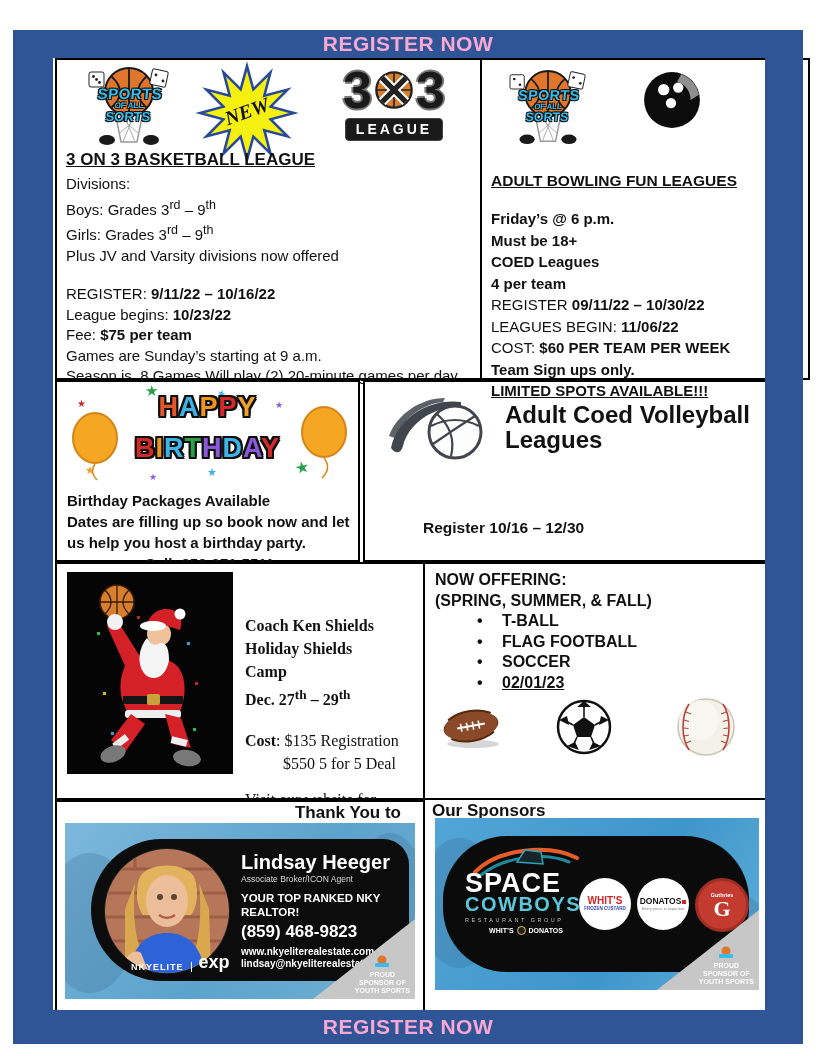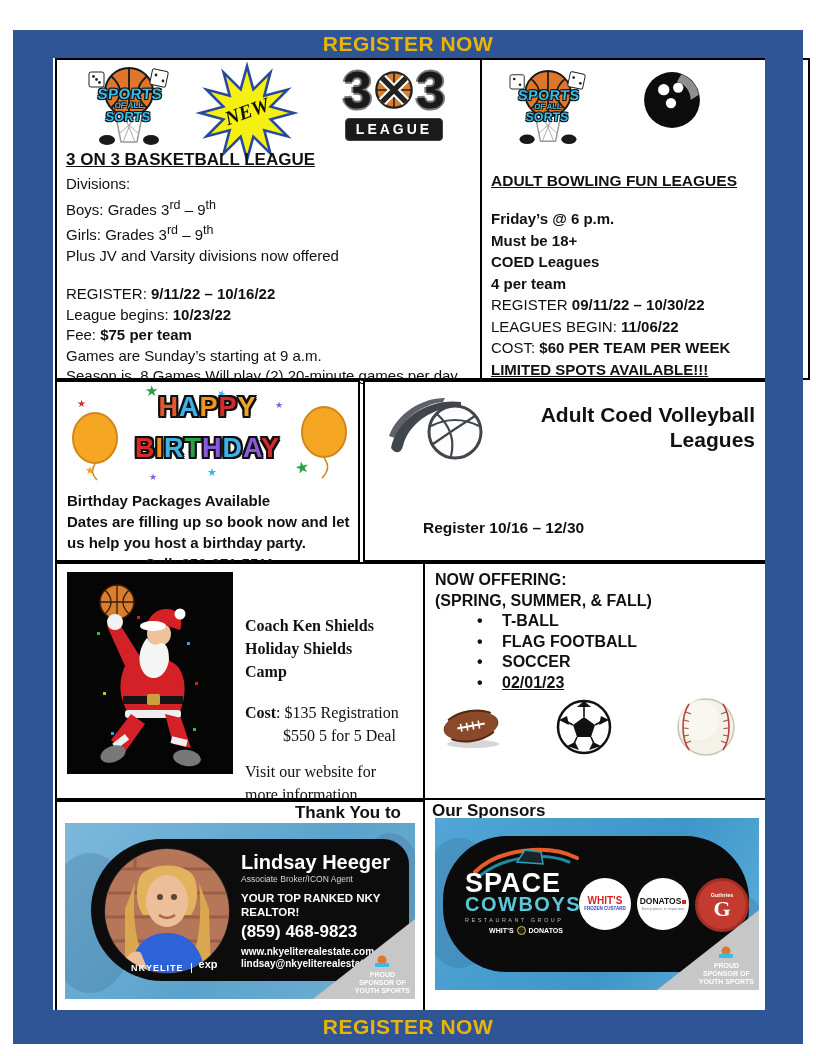--- a/index.html
+++ b/index.html
@@ -3,21 +3,21 @@
 <meta charset="utf-8">
 <style>
   html,body{margin:0;padding:0;background:#fff;}
   .page{position:relative;width:816px;height:1056px;background:#fff;overflow:hidden;
         font-family:"Liberation Sans",sans-serif;color:#111;}
   .band{position:absolute;background:#2F5597;}
   #band-top{left:13px;top:30px;width:790px;height:28px;z-index:1;display:flex;align-items:center;justify-content:center;}
   #band-left{left:13px;top:30px;width:40px;height:1014px;z-index:1;}
   #band-right{left:765px;top:30px;width:38px;height:1014px;z-index:4;}
   #band-bottom{left:13px;top:1010px;width:790px;height:34px;z-index:5;display:flex;align-items:center;justify-content:center;}
-  .banner-text{color:#eab308;font-weight:bold;font-size:21px;letter-spacing:.5px;text-align:center;}
+  .banner-text{color:#f9a8d4;font-weight:bold;font-size:21px;letter-spacing:.5px;text-align:center;}
 
   .box{position:absolute;background:#fff;border:2px solid #000;box-sizing:border-box;z-index:2;}
   #box-basketball{left:55px;top:58px;width:427px;height:322px;}
   #box-bowling{left:480px;top:58px;width:330px;height:322px;z-index:3;}
   #box-birthday{left:55px;top:380px;width:305px;height:182px;}
   #box-volleyball{left:363px;top:380px;width:404px;height:182px;}
   #box-santa{left:55px;top:562px;width:370px;height:238px;}
   #box-offerings{left:423px;top:562px;width:344px;height:238px;}
   #box-sp-left{left:55px;top:800px;width:370px;height:214px;}
   #box-sp-right{left:423px;top:798px;width:344px;height:214px;}
@@ -66,21 +66,21 @@
     text-shadow:-2px -2px 0 #111,2px -2px 0 #111,-2px 2px 0 #111,2px 2px 0 #111,0 2px 0 #111,2px 0 0 #111,-2px 0 0 #111,0 -2px 0 #111;}
   .bw2{margin-top:14px;}
   .lc-or{color:#e2572b;}.lc-bl{color:#3db3e8;}.lc-o2{color:#f0941f;}.lc-rd{color:#d42a2a;}
   .lc-yl{color:#f0a32a;}.lc-gr{color:#2aa04a;}.lc-pu{color:#8a5adb;}
   .st{position:absolute;}
   .st::before{content:"★";}
   .bday-text{left:10px;top:108px;width:285px;font-weight:bold;font-size:15px;line-height:21px;}
   .bday-call{text-align:center;}
 
   
-  .vb-title{left:140px;top:20px;width:250px;font-size:21px;font-weight:bold;line-height:25px;text-align:right;}
+  .vb-title{left:140px;top:20px;width:250px;font-size:24px;font-weight:bold;line-height:25px;}
   .vb-text{left:58px;top:92px;width:340px;font-weight:bold;font-size:15.5px;line-height:21.5px;white-space:pre-wrap;}
 
   
   .santa-img{left:10px;top:8px;width:166px;height:202px;background:#050505;}
   .camp-text{left:188px;top:6px;width:174px;font-family:"Liberation Serif",serif;font-size:16px;line-height:23px;margin-top:44px;}
   .camp-title{font-weight:bold;}
   .camp-cost2{padding-left:38px;}
 
   
   .off-text{left:10px;top:6px;width:326px;font-weight:bold;font-size:16px;line-height:20.5px;}
@@ -94,21 +94,21 @@
 
   .ad{overflow:hidden;}
   #ad-lindsay{left:8px;top:21px;width:350px;height:176px;background:linear-gradient(135deg,#7db8dc 0%,#5ba3cc 55%,#74b0d4 100%);}
   #ad-space{left:10px;top:18px;width:324px;height:172px;background:linear-gradient(120deg,#52a5d6 0%,#3f96c9 60%,#5fb0dc 100%);}
   .bg-blob{position:absolute;border-radius:50%;background:#35648c;opacity:.25;}
 
   .lh-black{position:absolute;left:26px;top:16px;width:318px;height:142px;background:#0c0c0c;border-radius:72px 26px 26px 72px;}
   .lh-photo{position:absolute;left:13px;top:9px;width:124px;height:124px;border-radius:50%;overflow:hidden;border:1px solid #222;}
   .lh-logos{position:absolute;left:40px;bottom:8px;display:flex;align-items:center;gap:7px;color:#fff;z-index:3;}
   .lh-logo1{font-size:9px;font-weight:bold;letter-spacing:1px;border-right:1px solid #fff;padding-right:7px;margin-top:8px;}
-  .lh-logo2{font-size:11px;font-weight:bold;}
+  .lh-logo2{font-size:18px;font-weight:bold;}
   .lh-text{position:absolute;left:150px;top:12px;width:164px;color:#fff;}
   .lh-name{font-size:20px;font-weight:900;line-height:22px;}
   .lh-role{font-size:8.5px;color:#d8d8d8;margin:1px 0 7px 0;}
   .lh-tag{font-size:11.5px;font-weight:900;line-height:14px;}
   .lh-phone{font-size:17px;font-weight:900;margin-top:3px;}
   .lh-web{font-size:10px;font-weight:bold;margin-top:4px;}
   .lh-email{font-size:10px;font-weight:bold;margin-top:1px;}
 
   .spx-corner{position:absolute;right:0;bottom:0;width:102px;height:80px;
     background:#c7c7c7;clip-path:polygon(100% 0,100% 100%,0 100%);z-index:4;}
@@ -240,20 +240,21 @@
 
     <div class="abs bw-text">
       <div class="bw-title">ADULT BOWLING FUN LEAGUES</div>
       <div class="bw-line"><b>Friday’s @ 6 p.m.</b></div>
       <div class="bw-line"><b>Must be 18+</b></div>
       <div class="bw-line"><b>COED Leagues</b></div>
       <div class="bw-line"><b>4 per team</b></div>
       <div class="bw-line"><span>REGISTER </span><b>09/11/22 – 10/30/22</b></div>
       <div class="bw-line"><span>LEAGUES BEGIN: </span><b>11/06/22</b></div>
       <div class="bw-line"><span>COST: </span><b>$60 PER TEAM PER WEEK</b></div>
+      <div class="bw-line"><b>Team Sign ups only.</b></div>
       <div class="bw-line"><b class="u">LIMITED SPOTS AVAILABLE!!!</b></div>
     </div>
   </div>
 
   <div class="box" id="box-birthday">
     <div class="abs bday-graphic">
       <svg class="abs" style="left:12px;top:26px;" width="52" height="70" viewBox="0 0 52 70">
         <ellipse cx="26" cy="26" rx="22" ry="25" fill="#f5a623" stroke="#d4851a" stroke-width="2"></ellipse>
         <path d="M26 52 Q20 60 28 68" stroke="#d4851a" stroke-width="1.5" fill="none"></path>
       </svg>
@@ -330,20 +331,21 @@
         <rect x="46" y="166" width="16" height="7" fill="#eee" transform="rotate(-38 54 170)"></rect>
         <rect x="104" y="166" width="16" height="7" fill="#eee" transform="rotate(14 112 170)"></rect>
         <ellipse cx="46" cy="182" rx="13" ry="8" fill="#787878" transform="rotate(-20 46 182)"></ellipse>
         <ellipse cx="120" cy="186" rx="14" ry="8" fill="#787878" transform="rotate(8 120 186)"></ellipse>
       </svg>
     </div>
     <div class="abs camp-text">
       <div class="camp-title">Coach Ken Shields</div>
       <div class="camp-title">Holiday Shields</div>
       <div class="camp-title">Camp</div>
+      <div class="camp-title"><span>Dec. 27</span><sup>th</sup><span style="white-space:pre-wrap;"> – 29</span><sup>th</sup></div>
       <div class="gap18"></div>
       <div><b>Cost</b><span>: $135 Registration</span></div>
       <div class="camp-cost2">$550 5 for 5 Deal</div>
       <div class="gap13"></div>
       <div>Visit our website for</div>
       <div>more information</div>
     </div>
   </div>
 
   <div class="box" id="box-offerings">

